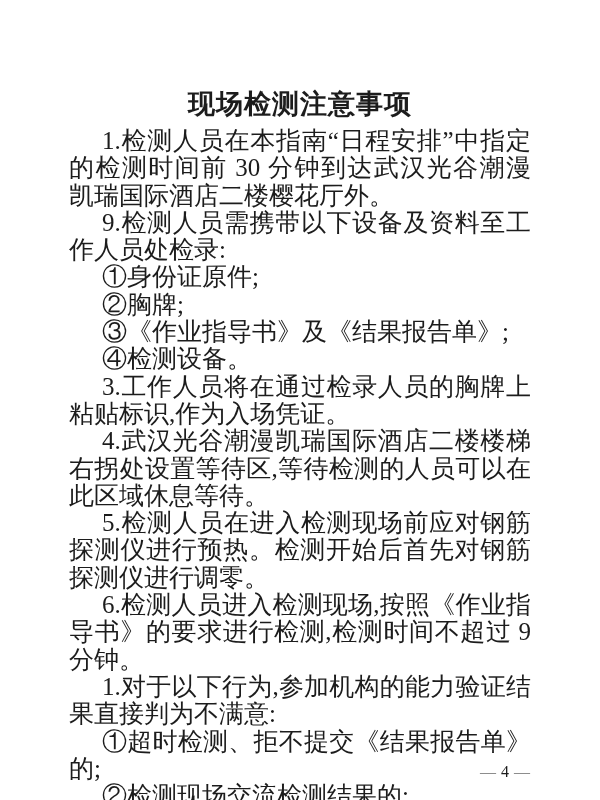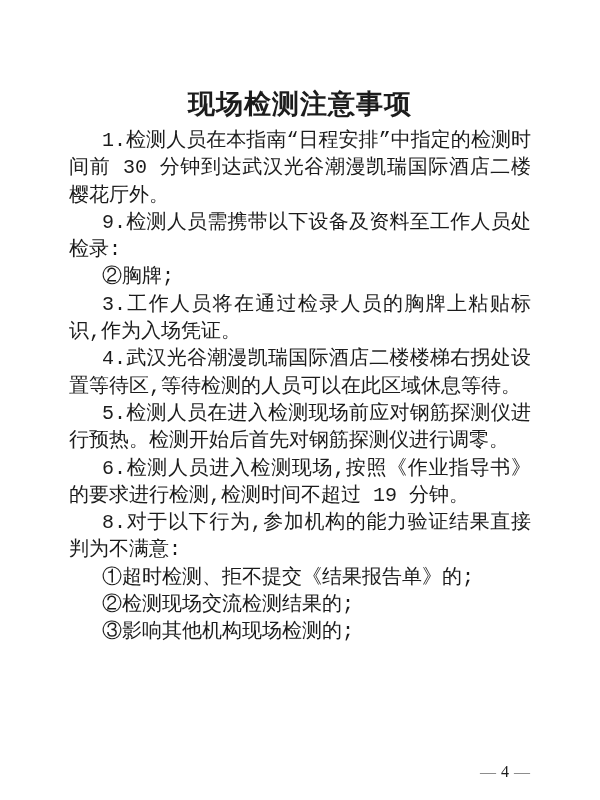--- a/index.html
+++ b/index.html
@@ -27,27 +27,26 @@
     letter-spacing: 1px;
   }
   .doc-body {
     position: absolute;
     top: 127px;
     left: 69px;
     width: 462px;
   }
   .doc-body p {
     margin: 0;
-    font-size: 20px;
+    font-size: 25px;
     line-height: 27.3px;
     text-align: justify;
     text-justify: inter-ideograph;
     text-indent: 33px;
     word-break: break-all;
-    font-family: Liberation Mono, monospace;
   }
   .page-footer {
     position: absolute;
     top: 763px;
     right: 70px;
     font-size: 16px;
     color: #1c1c1c;
     white-space: nowrap;
   }
   .page-footer .dash {
@@ -61,26 +60,29 @@
 </style>
 </head>
 <body>
 
 <div class="page">
   <h1 class="doc-title">现场检测注意事项</h1>
 
   <div class="doc-body">
       <p>1.检测人员在本指南“日程安排”中指定的检测时间前 30 分钟到达武汉光谷潮漫凯瑞国际酒店二楼樱花厅外。</p>
       <p>9.检测人员需携带以下设备及资料至工作人员处检录:</p>
+      <p>①身份证原件;</p>
       <p>②胸牌;</p>
+      <p>③《作业指导书》及《结果报告单》;</p>
+      <p>④检测设备。</p>
       <p>3.工作人员将在通过检录人员的胸牌上粘贴标识,作为入场凭证。</p>
       <p>4.武汉光谷潮漫凯瑞国际酒店二楼楼梯右拐处设置等待区,等待检测的人员可以在此区域休息等待。</p>
       <p>5.检测人员在进入检测现场前应对钢筋探测仪进行预热。检测开始后首先对钢筋探测仪进行调零。</p>
-      <p>6.检测人员进入检测现场,按照《作业指导书》的要求进行检测,检测时间不超过 19 分钟。</p>
-      <p>8.对于以下行为,参加机构的能力验证结果直接判为不满意:</p>
+      <p>6.检测人员进入检测现场,按照《作业指导书》的要求进行检测,检测时间不超过 9 分钟。</p>
+      <p>1.对于以下行为,参加机构的能力验证结果直接判为不满意:</p>
       <p>①超时检测、拒不提交《结果报告单》的;</p>
       <p>②检测现场交流检测结果的;</p>
       <p>③影响其他机构现场检测的;</p>
     </div>
 
   <div class="page-footer">
     <span class="dash">—</span><span class="num">4</span><span class="dash">—</span>
   </div>
 </div>
 

